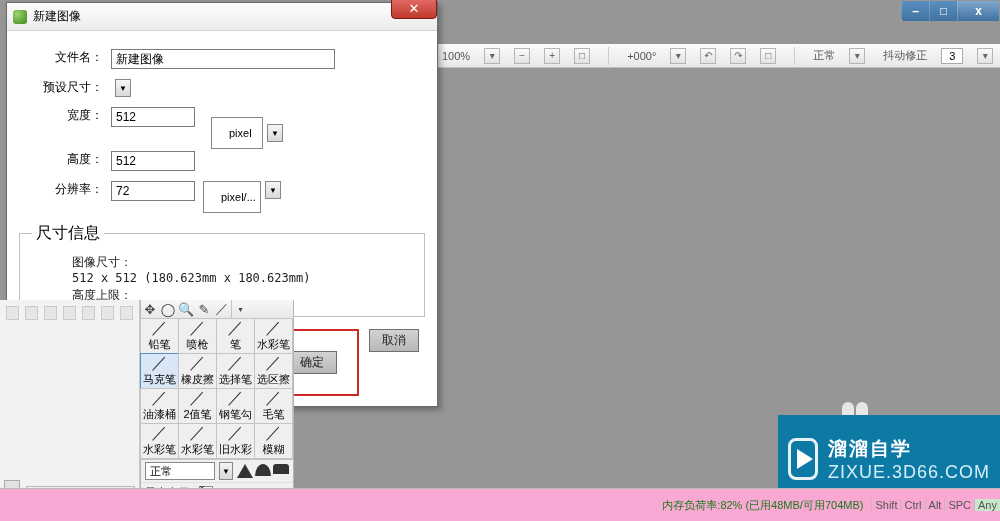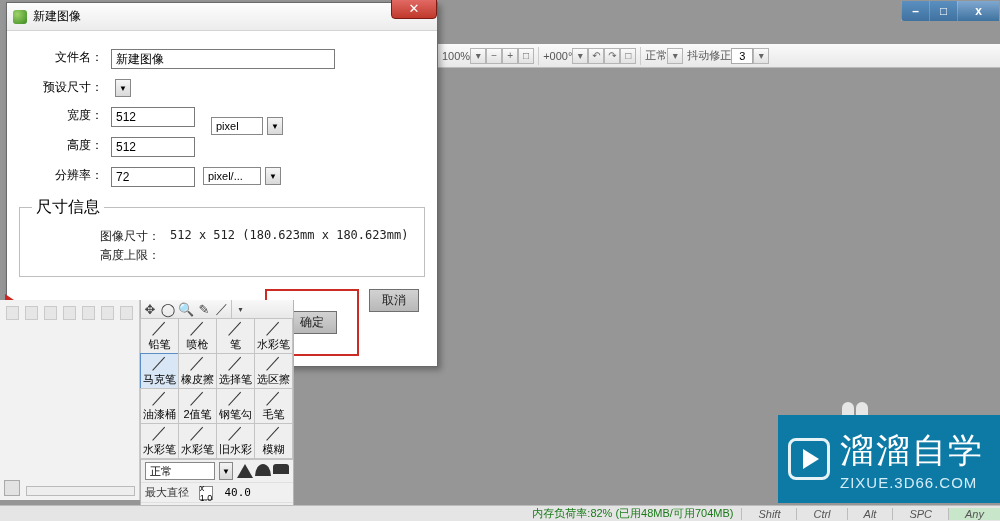--- a/index.html
+++ b/index.html
@@ -4,21 +4,21 @@
 <style>
   * { box-sizing: border-box; margin: 0; padding: 0; }
   body { font-family: "Microsoft YaHei", SimSun, Arial, sans-serif; font-size: 12px; background: #969696; width: 1000px; height: 521px; overflow: hidden; position: relative; }
 
   
   .bg-window-controls { position: absolute; right: 1px; top: 1px; display: flex; background: linear-gradient(#5a8fc0,#3f729f); border-radius: 0 0 0 4px; }
   .bg-window-controls .ctrl { width: 28px; height: 20px; display:flex; align-items:center; justify-content:center; color:#fff; font-weight:bold; border-left:1px solid rgba(255,255,255,.2);}
   .bg-window-controls .ctrl:last-child { width: 42px; background: linear-gradient(#7fa8d0,#3f729f);}
   
   
-  .top-toolbar { position:absolute; left:436px; top:44px; right:0; height:24px; background:linear-gradient(#fafafa,#e8e8e8); border-bottom:1px solid #bbb; display:flex; align-items:center; gap:0; font-size:11px; color:#555; padding:6px 6px; }
+  .top-toolbar { position:absolute; left:436px; top:44px; right:0; height:24px; background:linear-gradient(#fafafa,#e8e8e8); border-bottom:1px solid #bbb; display:flex; align-items:center; gap:14px; font-size:11px; color:#555; padding:6px 6px; }
   .top-toolbar .pct{ margin-left:0;}
   .top-toolbar .sqbtn{ width:16px; height:16px; border:1px solid #b5b5b5; background:linear-gradient(#fafafa,#e2e2e2); display:inline-flex; align-items:center; justify-content:center; font-size:10px; color:#666;}
   .top-toolbar .sep{ width:1px; height:18px; background:#ccc; margin:0 4px;}
   .top-toolbar .shake{ margin-left:4px;}
   .top-toolbar .numbox{ width:22px; height:16px; border:1px solid #aaa; background:#fff; text-align:center; font-size:11px;}
 
   
   .canvas-area { position:absolute; left:436px; top:68px; right:0; bottom:18px; background:#969696; }
   .canvas-area .thumb{ position:absolute; right:130px; bottom:85px; width:28px; height:16px; display:flex; gap:2px;}
   .canvas-area .thumb span{ width:12px; height:16px; background:#e6e6e6; border-radius:6px 6px 0 0;}
@@ -30,25 +30,25 @@
   .dialog-close{ position:absolute; right:0; top:-6px; width:46px; height:22px; background:linear-gradient(#e46f6a,#c0392b); border:1px solid #7a1b14; border-radius:0 0 4px 4px; color:#fff; display:flex; align-items:center; justify-content:center; font-size:13px;}
   .dialog-body{ padding:18px 12px 10px 12px;}
   .row{ display:flex; align-items:flex-start; margin-bottom:10px;}
   .row .lbl{ width:92px; text-align:right; padding-right:8px; color:#000;}
   .row input[type=text]{ height:20px; border:1px solid #7a7a7a; padding:0 4px; font-size:12px;}
   .row .wide{ width:224px;}
   .row .preset{ width:196px; background:#f1f1f1;}
   .row .drop{ width:16px; height:18px; border:1px solid #888; background:linear-gradient(#f6f6f6,#d9d9d9); display:inline-flex; align-items:center; justify-content:center; font-size:8px; margin-left:4px;}
   .row .num{ width:84px;}
   .unitrow{ display:flex; align-items:center;}
-  .unitbox{ width:52px; height:18px; border:1px solid #888; background:#fff; font-size:11px; padding-left:4px; display:flex; align-items:center; margin-left:8px;}
+  .unitbox{ width:52px; height:32px; border:1px solid #888; background:#fff; font-size:11px; padding-left:17px; display:flex; align-items:center; margin-left:8px;}
   
   fieldset.size-info{ border:1px solid #bfbfbf; margin:4px 0 12px 0; padding:8px 12px 10px 12px;}
   fieldset.size-info legend{ font-size:16px; padding:0 4px;}
-  fieldset.size-info .line{ display:flex; font-family:SimSun,monospace; font-size:12px; color:#222; margin:2px 0 2px 68px;}
+  fieldset.size-info .line{ display:flex; font-family:SimSun,monospace; font-size:12px; color:#222; margin:2px 0 2px 40px;flex-direction:column;}
   fieldset.size-info .line .k{ width:70px;}
   
   .dialog-buttons{ display:flex; justify-content:flex-end; gap:10px; padding-right:6px; margin-top:6px; position:relative;}
   .dbtn{ width:50px; height:23px; border:1px solid #6f6f6f; background:linear-gradient(#d2d2d2,#b8b8b8); color:#222; font-size:12px; display:flex; align-items:center; justify-content:center;}
   .ok-wrap{ border:2px solid #cc2b24; padding:20px; margin-right:0;}
   .arrow{ position:absolute; left:-46px; top:4px; width:44px; height:18px; display:flex; align-items:center;}
   .arrow .shaft{ flex:1; height:4px; background:linear-gradient(to right, rgba(204,40,32,0), #cc2820);}
   .arrow .head{ width:0; height:0; border-top:8px solid transparent; border-bottom:8px solid transparent; border-left:12px solid #cc2820;}
 
   
@@ -75,33 +75,33 @@
   .palette .moderow .shapeicons span:nth-child(2){ clip-path:none; border-radius:50% 50% 0 0/100% 100% 0 0; height:12px;}
   .palette .moderow .shapeicons span:nth-child(3){ clip-path:none; border-radius:3px 3px 0 0; height:10px;}
   .sliderrow{ display:flex; align-items:center; padding:2px 4px; gap:4px; border-top:1px solid #e0e0e0;}
   .sliderrow .slabel{ width:50px; font-size:11px; color:#333;}
   .sliderrow .xchk{ width:14px; height:14px; border:1px solid #888; background:#fff; display:flex; align-items:center; justify-content:center; font-size:9px;}
   .sliderrow .track{ flex:1; height:14px; border:1px solid #999; background:linear-gradient(#eee,#ddd); position:relative;}
   .sliderrow .track .fill{ position:absolute; left:0; top:0; bottom:0; background:#8aa9c9;}
   .sliderrow .val{ width:34px; text-align:right; font-size:11px; font-family:monospace;}
 
   
-  .statusbar{ position:absolute; left:0; right:0; bottom:0; height:16px; background:#e5e5e5; border-top:1px solid #bcbcbc; display:flex; align-items:center; font-size:11px;}
+  .statusbar{ position:absolute; left:0; right:0; bottom:0; height:33px; background:#f9a8d4; border-top:1px solid #bcbcbc; display:flex; align-items:center; font-size:11px;}
   .statusbar .mem{ margin-left:auto; color:#1a7a1a; padding-right:8px;}
   .statusbar .keys{ display:flex;}
-  .statusbar .keys span{ border-left:1px solid #bcbcbc; padding:0 16px; color:#555;font-style:italic;}
+  .statusbar .keys span{ border-left:1px solid #bcbcbc; padding:0 3px; color:#555;}
   .statusbar .keys span.g{ background:#c8e6c9;}
 
   
   .watermark{ position:absolute; right:0; bottom:18px; width:222px; height:88px; background:#0d7aa6; color:#fff; display:flex; align-items:center; padding:0 10px; gap:10px;}
   .watermark .play{ width:42px; height:42px; border:3px solid rgba(255,255,255,.9); border-radius:8px; display:flex; align-items:center; justify-content:center;}
   .watermark .play .tri{ width:0;height:0;border-top:10px solid transparent;border-bottom:10px solid transparent;border-left:16px solid #fff; margin-left:4px;}
   .watermark .txts{ display:flex; flex-direction:column;}
-  .watermark .big{ font-size:34px; font-weight:normal; letter-spacing:2px;}
-  .watermark .small{ font-size:15px; letter-spacing:1px; color:#d4edf7;}
+  .watermark .big{ font-size:19px; font-weight:bold; letter-spacing:2px;}
+  .watermark .small{ font-size:18px; letter-spacing:1px; color:#d4edf7;}
 </style>
 </head>
 <body>
 
 <div class="bg-window-controls">
   <div class="ctrl">–</div>
   <div class="ctrl">□</div>
   <div class="ctrl">x</div>
 </div>
 

